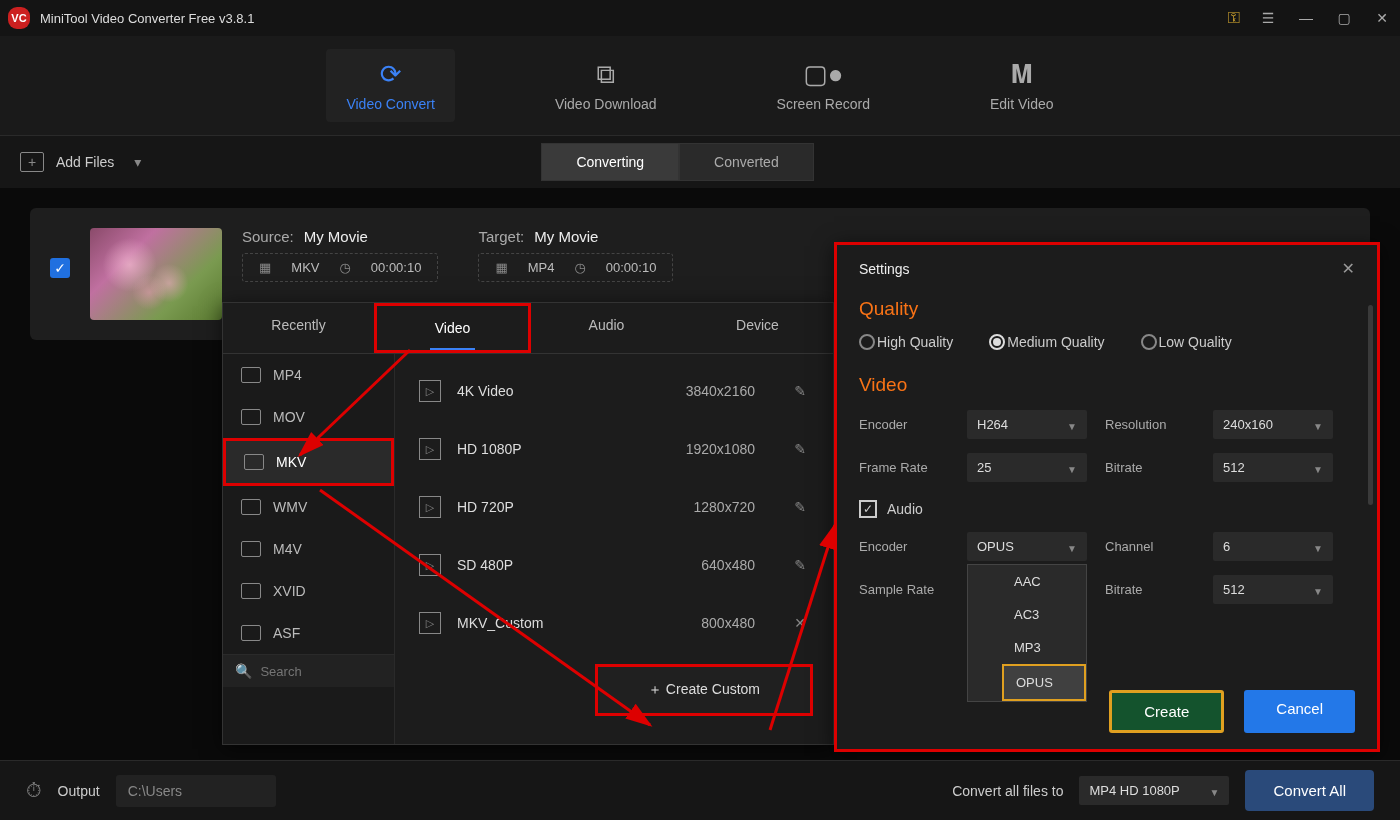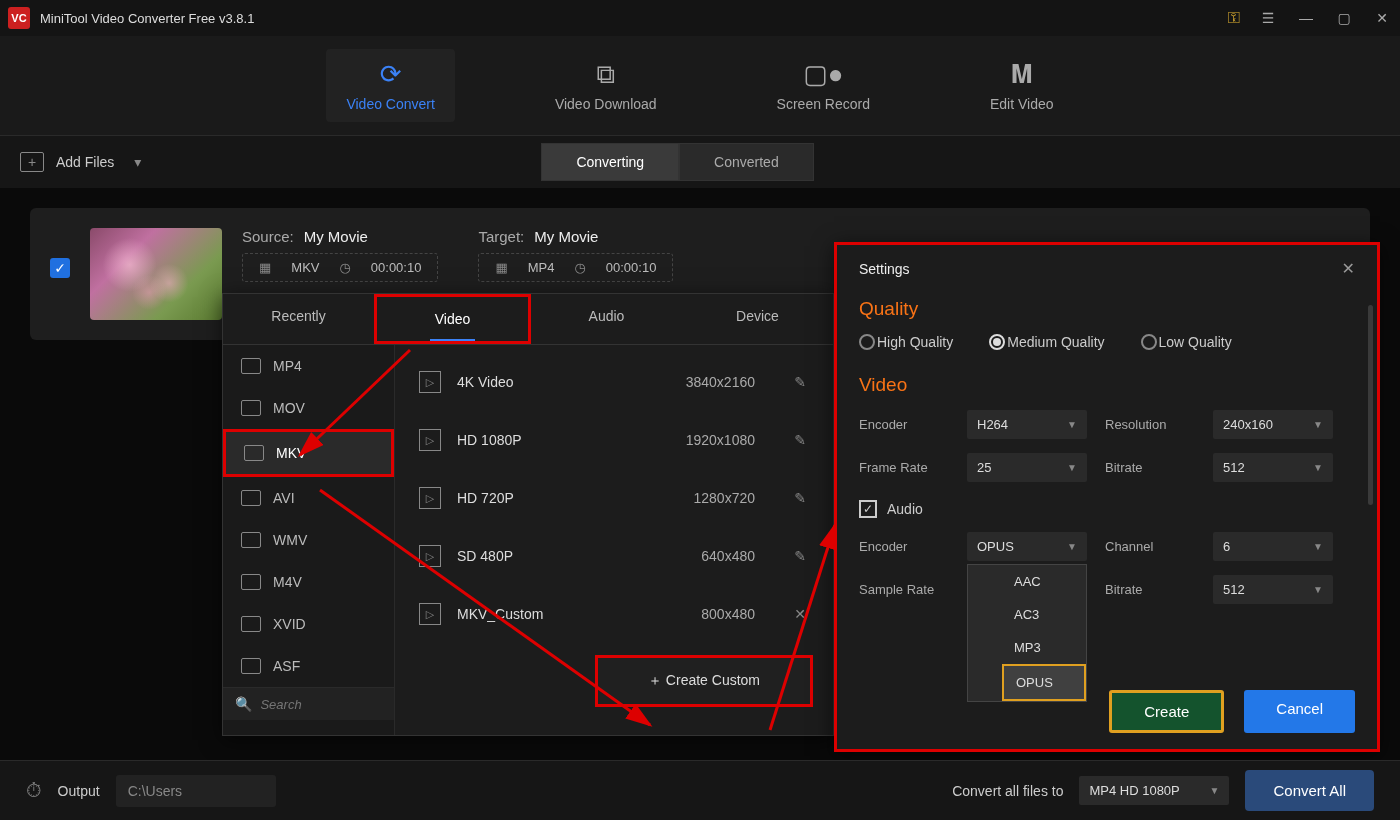--- a/index.html
+++ b/index.html
@@ -1,20 +1,20 @@
 <!DOCTYPE html>
 <html><head>
 <meta charset="utf-8">
 <style>
 * { margin: 0; padding: 0; box-sizing: border-box; font-family: -apple-system, "Segoe UI", Arial, sans-serif; }
 body { background: #0a0a0a; width: 1400px; height: 820px; overflow: hidden; color: #ccc; font-size: 14px; position: relative; }
 
 
 .titlebar { height: 36px; display: flex; align-items: center; padding: 0 8px; background: #141414; }
-.app-icon { width: 22px; height: 22px; background: #cc2020; border-radius: 3px; display: flex; align-items: center; justify-content: center; color: #fff; font-weight: bold; font-size: 11px; margin-right: 10px; }
+.app-icon { width: 22px; height: 22px; background: #cc2020; border-radius: 9px; display: flex; align-items: center; justify-content: center; color: #fff; font-weight: bold; font-size: 11px; margin-right: 10px; }
 .title-text { color: #ddd; font-size: 13px; flex: 1; }
 .titlebar-btns { display: flex; gap: 18px; align-items: center; }
 .key-icon { color: #e0b030; font-size: 16px; }
 .menu-icon, .win-btn { color: #aaa; font-size: 14px; width: 20px; text-align: center; cursor: pointer; }
 
 
 .topnav { height: 100px; display: flex; align-items: center; justify-content: center; gap: 80px; background: #1a1a1a; border-bottom: 1px solid #2a2a2a; }
 .nav-item { display: flex; flex-direction: column; align-items: center; gap: 6px; color: #aaa; cursor: pointer; padding: 10px 20px; }
 .nav-item.active { color: #3b82f6; background: #222; border-radius: 4px; }
 .nav-icon { font-size: 26px; }
@@ -36,54 +36,54 @@
 .thumb { width: 132px; height: 92px; background: linear-gradient(135deg, #8a4a6a 0%, #c070a0 30%, #7a9a50 70%, #5a7a30 100%); border-radius: 4px; position: relative; }
 .thumb::after { content: ""; position: absolute; inset: 0; background: radial-gradient(circle at 30% 40%, rgba(255,200,220,0.6) 0%, transparent 25%), radial-gradient(circle at 60% 60%, rgba(255,180,210,0.5) 0%, transparent 20%), radial-gradient(circle at 45% 70%, rgba(240,160,190,0.5) 0%, transparent 18%); }
 .src-tgt { display: flex; gap: 40px; }
 .col { display: flex; flex-direction: column; gap: 8px; }
 .col-head { color: #eee; font-size: 15px; }
 .col-head .lbl { color: #aaa; margin-right: 10px; }
 .info-box { border: 1px dashed #444; padding: 6px 16px; display: flex; align-items: center; gap: 20px; color: #bbb; font-size: 13px; border-radius: 3px; }
 .info-box .ic { color: #888; }
 
 
-.format-popup { position: absolute; left: 222px; top: 293px; width: 612px; background: #1c1c1c; border: 1px solid #333; box-shadow: 0 4px 20px rgba(0,0,0,0.6); }
+.format-popup { position: absolute; left: 222px; top: 302px; width: 612px; background: #1c1c1c; border: 1px solid #333; box-shadow: 0 4px 20px rgba(0,0,0,0.6); }
 .tabs-row { display: flex; border-bottom: 1px solid #333; }
 .tab { flex: 1; text-align: center; padding: 14px 0; color: #bbb; cursor: pointer; position: relative; }
 .tab.active { color: #fff; }
 .tab.active::after { content: ""; position: absolute; bottom: 0; left: 35%; right: 35%; height: 2px; background: #3b82f6; }
 .anno-red { border: 3px solid #d00; }
 .popup-body { display: flex; height: 390px; }
 .fmt-sidebar { width: 172px; background: #1a1a1a; overflow-y: auto; border-right: 1px solid #2a2a2a; }
 .fmt-item { display: flex; align-items: center; gap: 12px; padding: 13px 18px; color: #bbb; cursor: pointer; }
 .fmt-item.selected { background: #2a2a2a; color: #fff; }
 .fmt-ic { width: 20px; height: 16px; border: 1.5px solid #888; border-radius: 2px; font-size: 8px; display: flex; align-items: center; justify-content: center; }
 .preset-list { flex: 1; overflow-y: auto; padding: 8px 0; }
 .preset-row { display: flex; align-items: center; padding: 18px 24px; gap: 16px; cursor: pointer; }
 .play-ic { width: 22px; height: 22px; border: 1.5px solid #888; display: flex; align-items: center; justify-content: center; font-size: 11px; color: #888; }
 .preset-name { flex: 1; color: #ddd; }
 .preset-res { color: #aaa; margin-right: 20px; }
 .edit-ic { color: #888; width: 18px; text-align: center; }
 .search-row { padding: 8px 12px; border-top: 1px solid #2a2a2a; display: flex; align-items: center; gap: 8px; background: #222; }
-.search-row input { flex: 1; background: transparent; border: none; color: #ec4899; outline: none; font-size: 13px; font-style: italic; }
+.search-row input { flex: 1; background: transparent; border: none; color: #ec4899; outline: none; font-size: 13px; }
 .create-custom { padding: 14px; text-align: center; color: #ddd; cursor: pointer; background: #202020; }
 
 
 .settings-panel { position: absolute; right: 20px; top: 242px; width: 546px; height: 510px; background: #1c1c1c; border: 3px solid #d00; box-shadow: 0 4px 20px rgba(0,0,0,0.6); padding: 14px 22px; }
 .sp-head { display: flex; justify-content: space-between; align-items: center; color: #eee; margin-bottom: 20px; }
 .sp-close { color: #999; cursor: pointer; font-size: 16px; }
 .sp-section-title { color: #f97316; margin: 10px 0 14px; font-size: 19px; }
 .radio-row { display: flex; gap: 36px; margin-bottom: 24px; }
 .radio-opt { display: flex; align-items: center; gap: 2px; color: #ccc; cursor: pointer; }
 .radio-circ { width: 16px; height: 16px; border: 2px solid #888; border-radius: 50%; display: flex; align-items: center; justify-content: center; }
 .radio-opt.sel .radio-circ { border-color: #ddd; }
 .radio-opt.sel .radio-circ::after { content: ""; width: 8px; height: 8px; background: #ddd; border-radius: 50%; }
 .grid2 { display: grid; grid-template-columns: 90px 120px 90px 120px; gap: 14px 18px; align-items: center; margin-bottom: 10px; }
 .grid2 .lbl { color: #aaa; font-size: 13px; }
-.sel-box { background: #2a2a2a; padding: 7px 10px; display: flex; justify-content: space-between; align-items: center; color: #ddd; cursor: pointer; font-size: 13px; border-radius: 2px; }
+.sel-box { background: #2a2a2a; padding: 7px 10px; display: flex; justify-content: space-between; align-items: flex-end; color: #ddd; cursor: pointer; font-size: 13px; border-radius: 2px; }
 .sel-box .car { color: #888; font-size: 10px; }
 .audio-head { display: flex; align-items: center; gap: 10px; margin: 18px 0 14px; }
 .chk-sq { width: 18px; height: 18px; border: 2px solid #ccc; display: flex; align-items: center; justify-content: center; color: #ccc; font-size: 12px; }
 .dropdown-open { position: absolute; background: #2a2a2a; border: 1px solid #444; width: 120px; padding-left: 34px; }
 .dd-item { padding: 9px 12px; color: #ddd; cursor: pointer; font-size: 13px; }
 .dd-item.highlight { background: #404040; border: 2px solid #e0a020; }
 .sp-footer { position: absolute; bottom: 16px; right: 22px; display: flex; gap: 20px; }
 .btn { padding: 10px 32px; border-radius: 3px; cursor: pointer; font-size: 15px; }
 .btn-primary { background: #14532d; color: #fff; border: 3px solid #e0a020; }
 .btn-secondary { background: #2378e8; color: #fff; }
@@ -191,24 +191,20 @@
       <div class="fmt-item">
           <span class="fmt-ic"></span>
           <span>MOV</span>
         </div>
       <div class="fmt-item selected anno-red">
           <span class="fmt-ic"></span>
           <span>MKV</span>
         </div>
       <div class="fmt-item">
           <span class="fmt-ic"></span>
-          <span>AVI</span>
-        </div>
-      <div class="fmt-item">
-          <span class="fmt-ic"></span>
           <span>WMV</span>
         </div>
       <div class="fmt-item">
           <span class="fmt-ic"></span>
           <span>M4V</span>
         </div>
       <div class="fmt-item">
           <span class="fmt-ic"></span>
           <span>XVID</span>
         </div>

